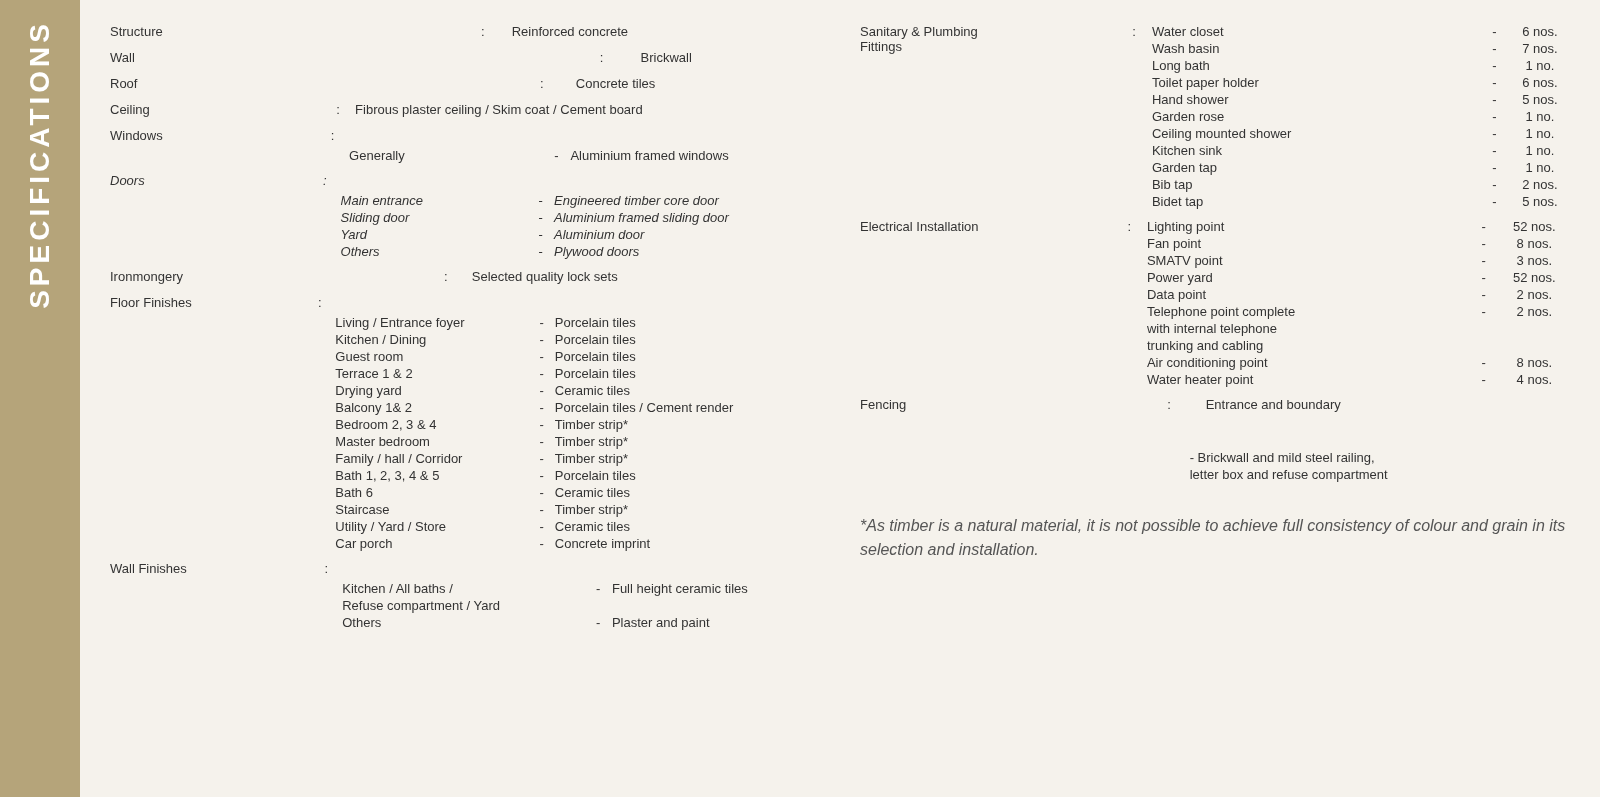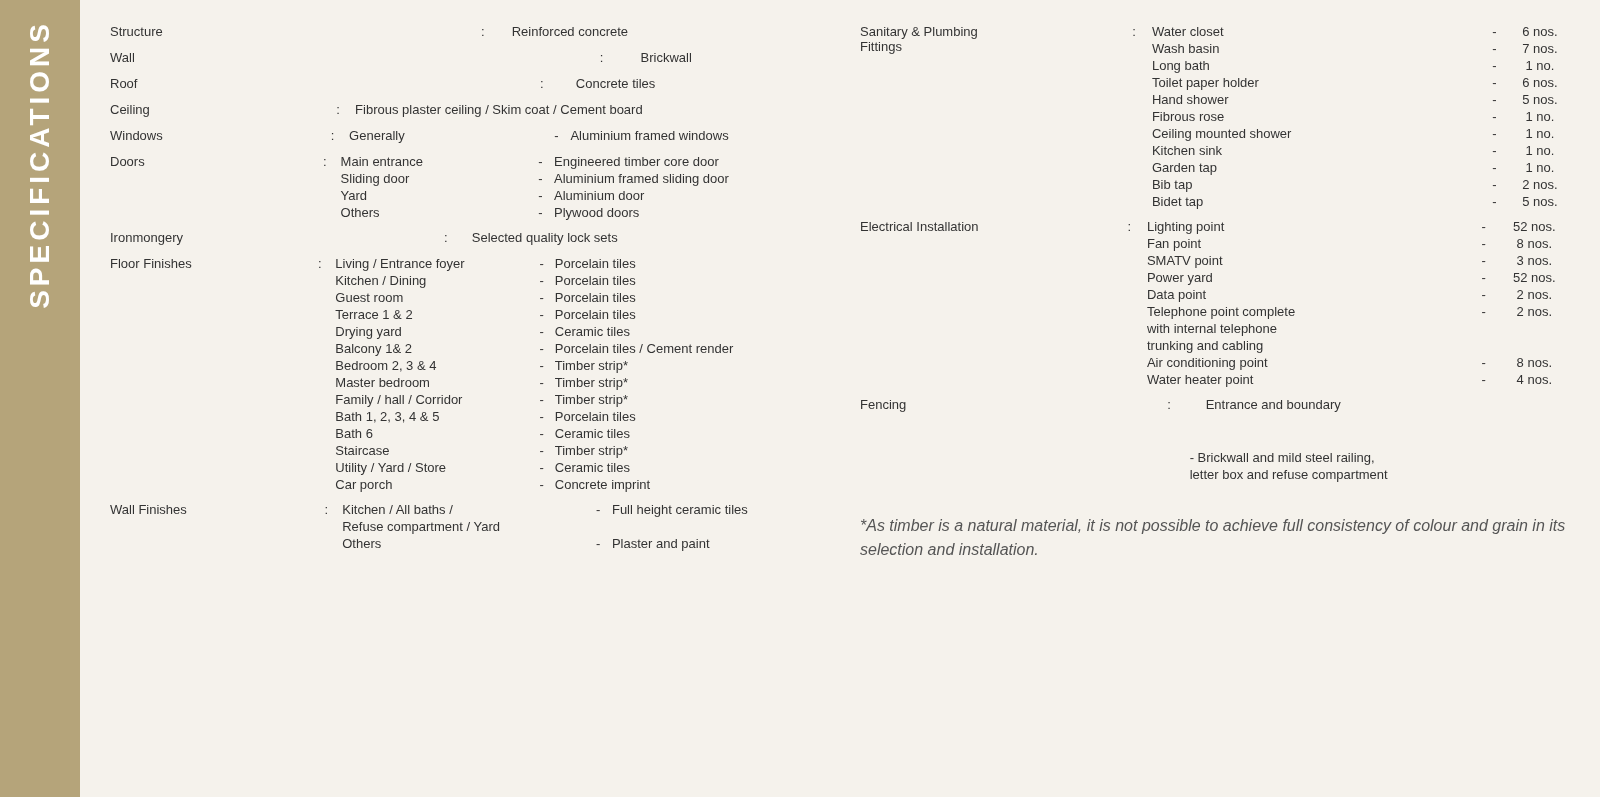--- a/index.html
+++ b/index.html
@@ -82,20 +82,21 @@
 
     .spec-content {
       display: table-cell;
       vertical-align: top;
       padding-bottom: 2px;
     }
 
     .spec-sub-table {
       display: table;
       width: 100%;
+      margin-top: 20px;
     }
 
     .spec-sub-row {
       display: table-row;
     }
 
     .spec-sub-label {
       display: table-cell;
       white-space: nowrap;
       padding-right: 8px;
@@ -230,21 +231,21 @@
                 <div class="spec-sub-dash">-</div>
                 <div class="spec-sub-value">Aluminium framed windows</div>
               </div>
             </div>
           </div>
         </div>
       </div>
     </div>
 
     <div class="spec-block section-gap">
-      <div style="display:table; width:100%;">
+      <div style="display:table; width:100%;font-style:italic;">
         <div style="display:table-row;">
           <div class="spec-label" style="display:table-cell; vertical-align:top; padding-right:8px; min-width:140px;">Doors</div>
           <div style="display:table-cell; vertical-align:top; padding-right:8px; white-space:nowrap;">:</div>
           <div style="display:table-cell; vertical-align:top;">
             <div class="spec-sub-table">
               <div class="spec-sub-row">
                 <div class="spec-sub-label">Main entrance</div>
                 <div class="spec-sub-dash">-</div>
                 <div class="spec-sub-value">Engineered timber core door</div>
               </div>
@@ -423,21 +424,21 @@
     <div class="item-name">Toilet paper holder</div>
     <div class="item-dash">-</div>
     <div class="item-qty">6 nos.</div>
   </div>
                 <div class="items-row">
     <div class="item-name">Hand shower</div>
     <div class="item-dash">-</div>
     <div class="item-qty">5 nos.</div>
   </div>
                 <div class="items-row">
-    <div class="item-name">Fibrous rose</div>
+    <div class="item-name">Garden rose</div>
     <div class="item-dash">-</div>
     <div class="item-qty">1 no.</div>
   </div>
                 <div class="items-row">
     <div class="item-name">Ceiling mounted shower</div>
     <div class="item-dash">-</div>
     <div class="item-qty">1 no.</div>
   </div>
                 <div class="items-row">
     <div class="item-name">Kitchen sink</div>

